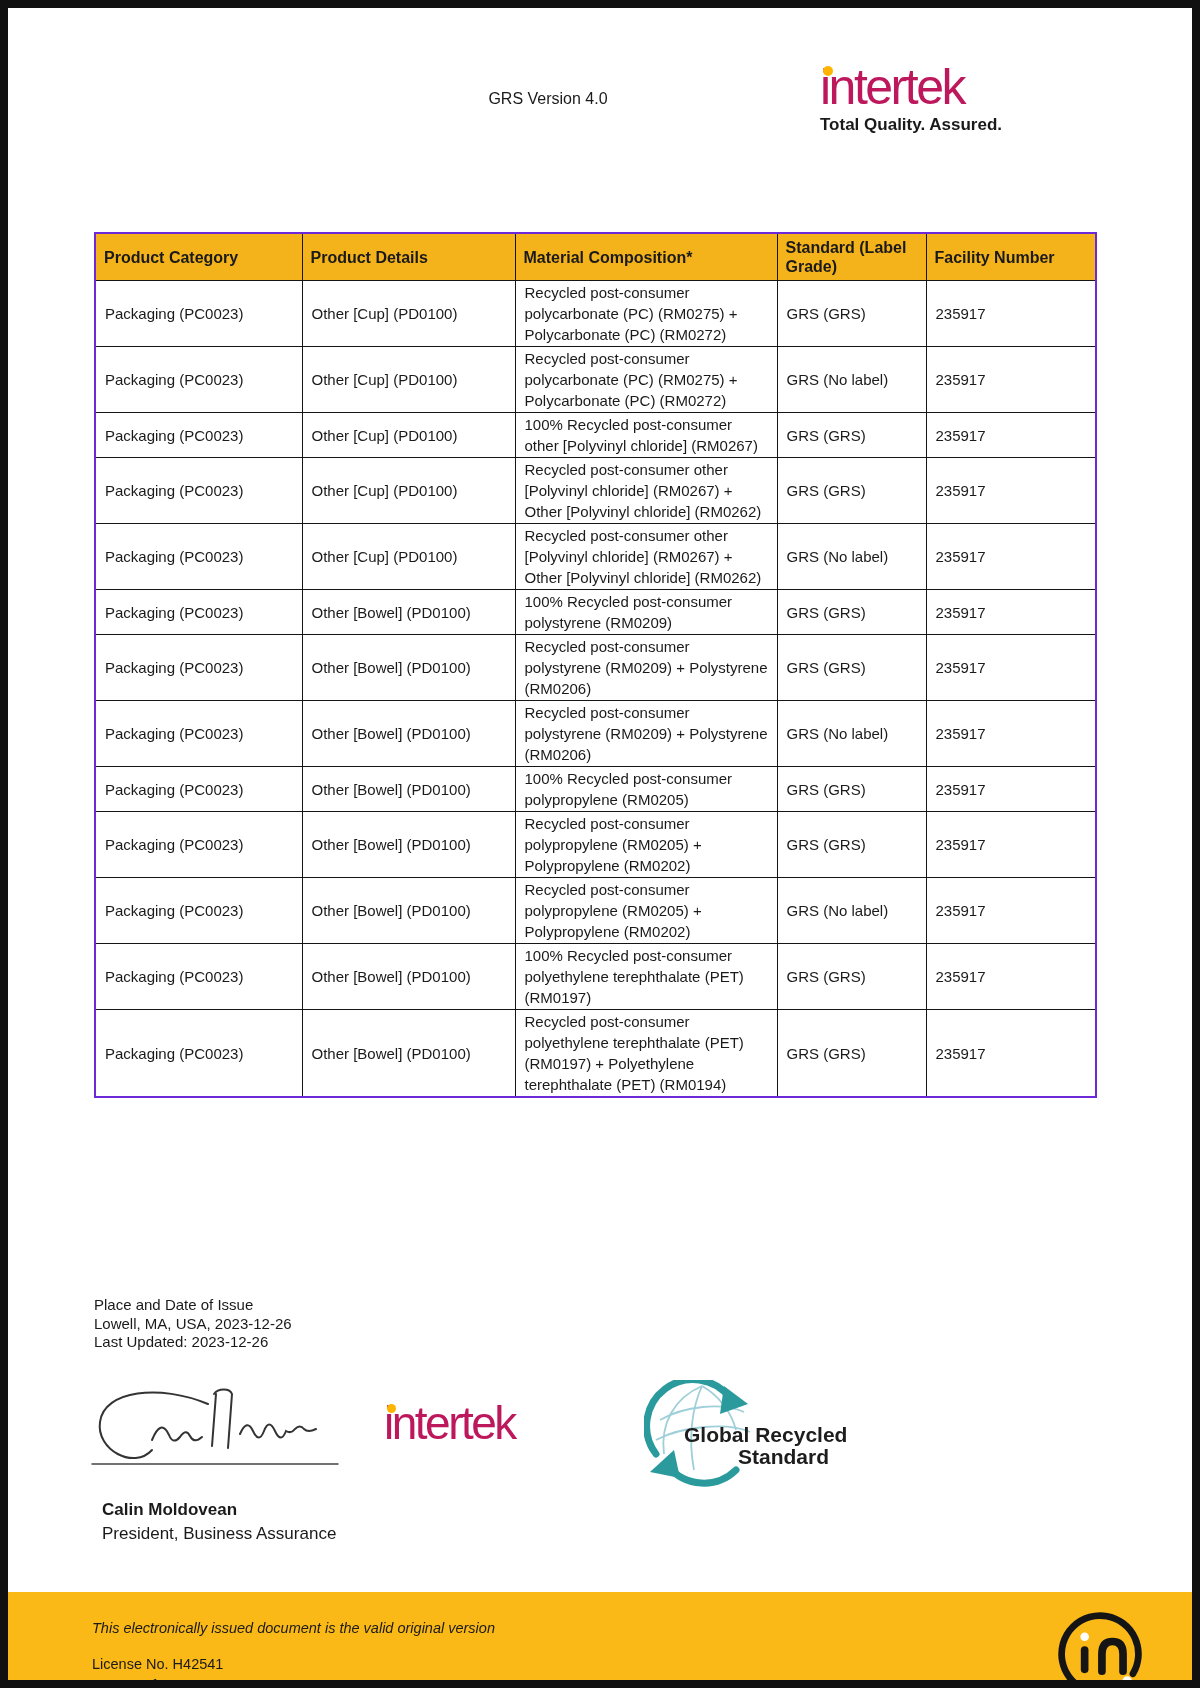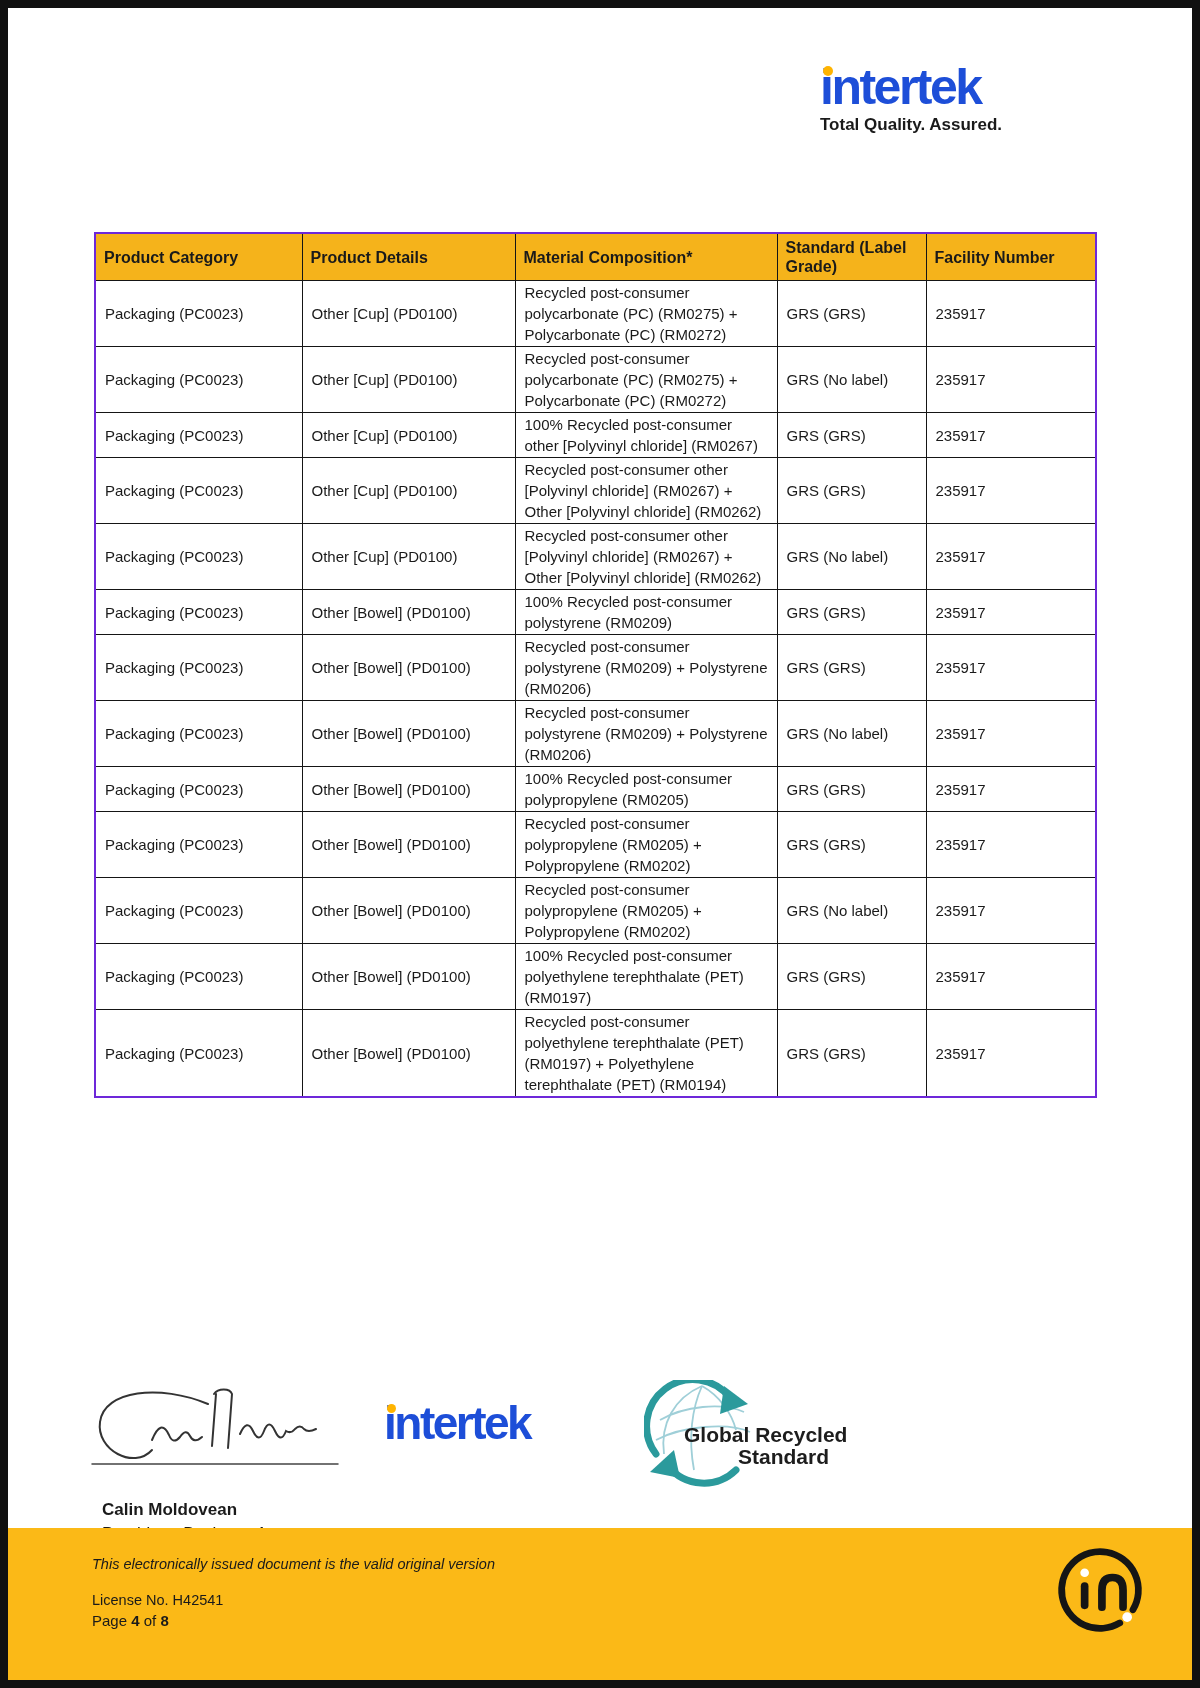--- a/index.html
+++ b/index.html
@@ -9,22 +9,22 @@
     font-family:"Liberation Sans", sans-serif; color:#1a1a1a; overflow:hidden;
   }
   
   .header-center { position:absolute; left:80px; top:78px; width:920px; text-align:center; }
   .scope-line   { font-size:17px; }
   .company-name { font-size:21px; font-weight:bold; margin-top:3px; }
   .version-line { font-size:16px; margin-top:4px; }
 
   .brand { position:absolute; left:812px; top:54px; width:240px; }
   .wordmark {
-    position:relative; display:inline-block; font-size:50px; font-weight:bold;
-    letter-spacing:-2.5px; line-height:1; color:#1d4ed8;
+    position:relative; display:inline-block; font-size:50px; font-weight:normal;
+    letter-spacing:-2.5px; line-height:1; color:#be185d;
   }
   .wordmark::after {
     content:""; position:absolute; width:10px; height:10px; border-radius:50%;
     background:#FFB400; left:3px; top:4px;
   }
   .tagline { font-size:17px; font-weight:bold; margin-top:3px; }
   .brand-address { font-size:15px; color:#8a8a8a; line-height:18px; margin-top:6px; }
 
   
   table.products { position:absolute; left:86px; top:224px; width:1001px;
@@ -44,33 +44,34 @@
   .issue-block { position:absolute; left:86px; top:1288px; font-size:15px; line-height:18.5px; }
   .sig-image   { position:absolute; left:82px;  top:1374px; }
   .sig-wordmark{ position:absolute; left:376px; top:1392px; }
   .sig-wordmark .wordmark { font-size:46px; }
   .sig-wordmark .wordmark::after { width:9px; height:9px; left:3px; top:4px; }
   .grs-logo    { position:absolute; left:636px; top:1372px; }
   .sig-name  { position:absolute; left:94px; top:1492px; font-size:17px; font-weight:bold; }
   .sig-title { position:absolute; left:94px; top:1516px; font-size:17px; }
 
   
-  .footer { position:absolute; left:0; right:0; bottom:0; height:152px; background:#FBB917; }
+  .footer { position:absolute; left:0; right:0; bottom:0; height:88px; background:#FBB917; }
   .footer-note    { position:absolute; left:84px; top:28px;  font-size:14.5px; font-style:italic; }
   .footer-license { position:absolute; left:84px; top:64px;  font-size:14.5px; }
   .footer-page    { position:absolute; left:84px; top:84px;  font-size:15px; }
   .footer-page .b { font-weight:bold; }
   .in-logo { position:absolute; left:1044px; top:14px; }
 </style>
 </head>
 <body>
 
 <div class="page">
 
   <div class="header-center">
+    <div class="version-line">GRS Version 4.0</div>
   </div>
 
   <div class="brand">
     <span class="wordmark">intertek</span>
     <div class="tagline">Total Quality. Assured.</div>
   </div>
 
   <table class="products">
     <colgroup>
       <col style="width:207px">
@@ -176,20 +177,25 @@
         <tr>
           <td>Packaging (PC0023)</td>
           <td>Other [Bowel] (PD0100)</td>
           <td>Recycled post-consumer polyethylene terephthalate (PET) (RM0197) + Polyethylene terephthalate (PET) (RM0194)</td>
           <td>GRS (GRS)</td>
           <td>235917</td>
         </tr>
       </tbody>
   </table>
 
+  <div class="issue-block">
+    <div>Place and Date of Issue</div>
+    <div>Lowell, MA, USA, 2023-12-26</div>
+    <div>Last Updated: 2023-12-26</div>
+  </div>
 
   <div class="sig-image">
     <svg width="260" height="100" viewBox="0 0 260 100">
       <g fill="none" stroke="#333" stroke-width="2" stroke-linecap="round">
         <path d="M118 22 C 70 2, 14 8, 10 40 C 6 68, 44 88, 62 68"></path>
         <path d="M62 58 q 9 -22 17 -5 q 4 10 11 2 q 6 -9 10 -1 q 4 8 12 1"></path>
         <path d="M124 12 C 128 6, 140 6, 142 12 L 138 66"></path>
         <path d="M126 12 L 122 64"></path>
         <path d="M150 52 q 7 -16 13 -3 t 11 0 t 11 0 t 11 0 q 5 3 9 -2 q 5 -5 9 0 q 4 4 12 0"></path>
         <path d="M2 82 L 248 82" stroke-width="1.5" stroke="#444"></path>

